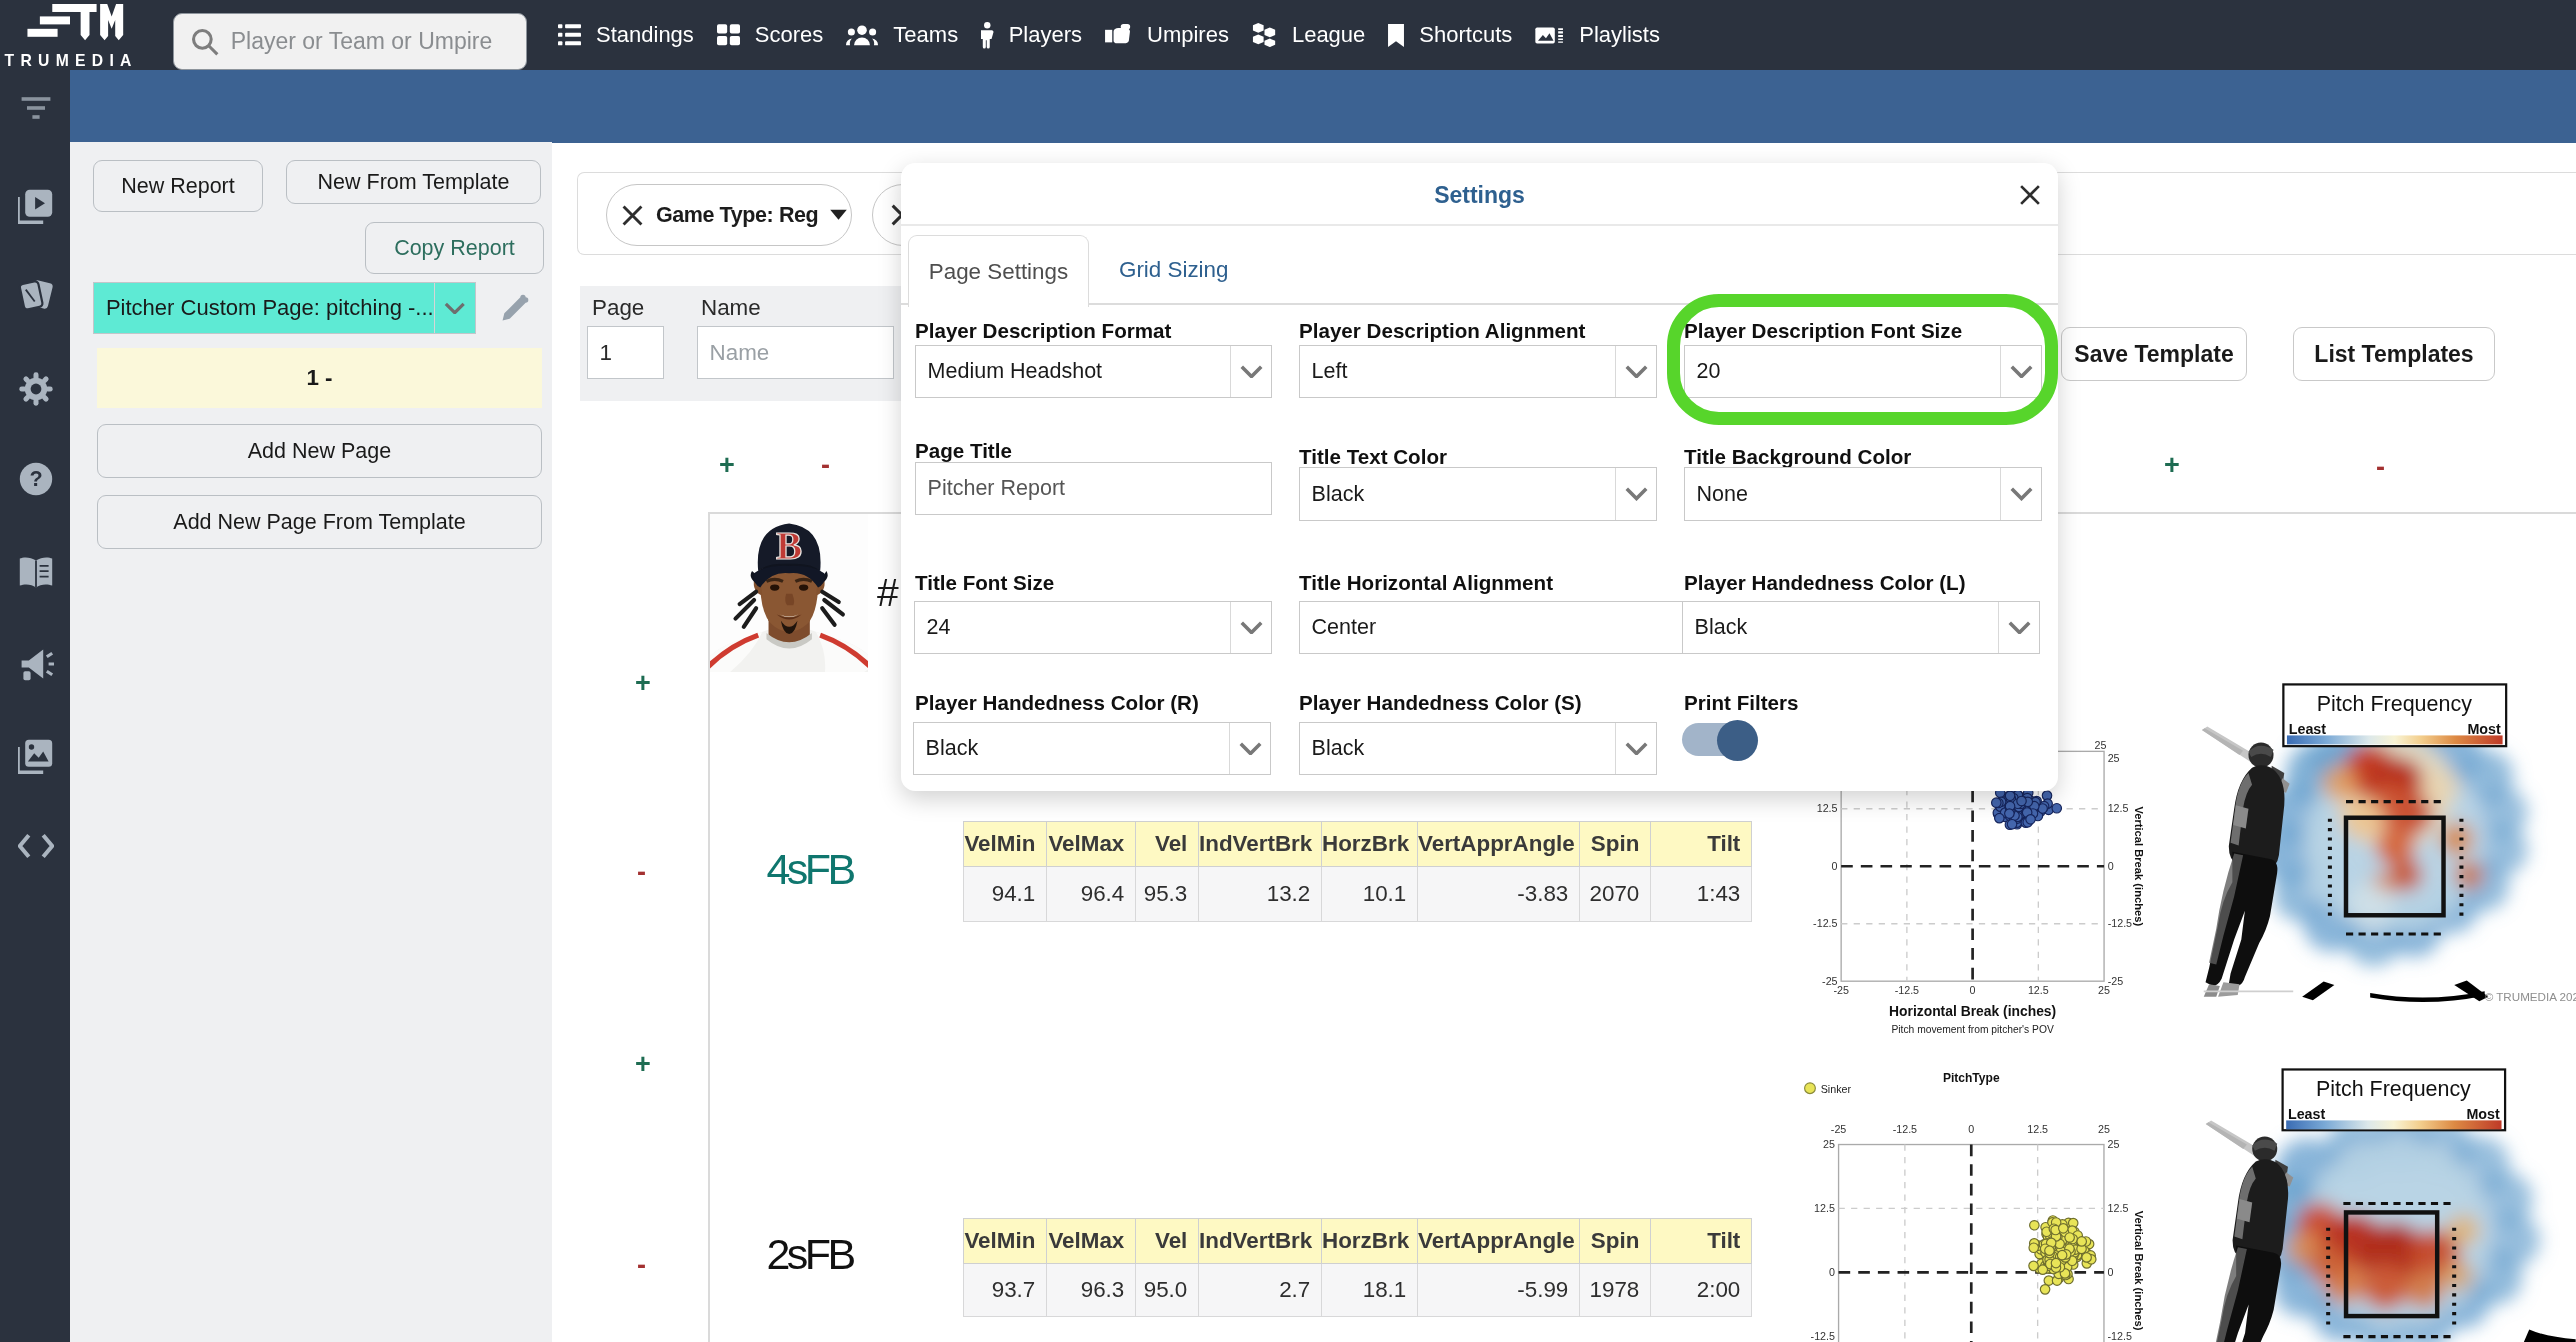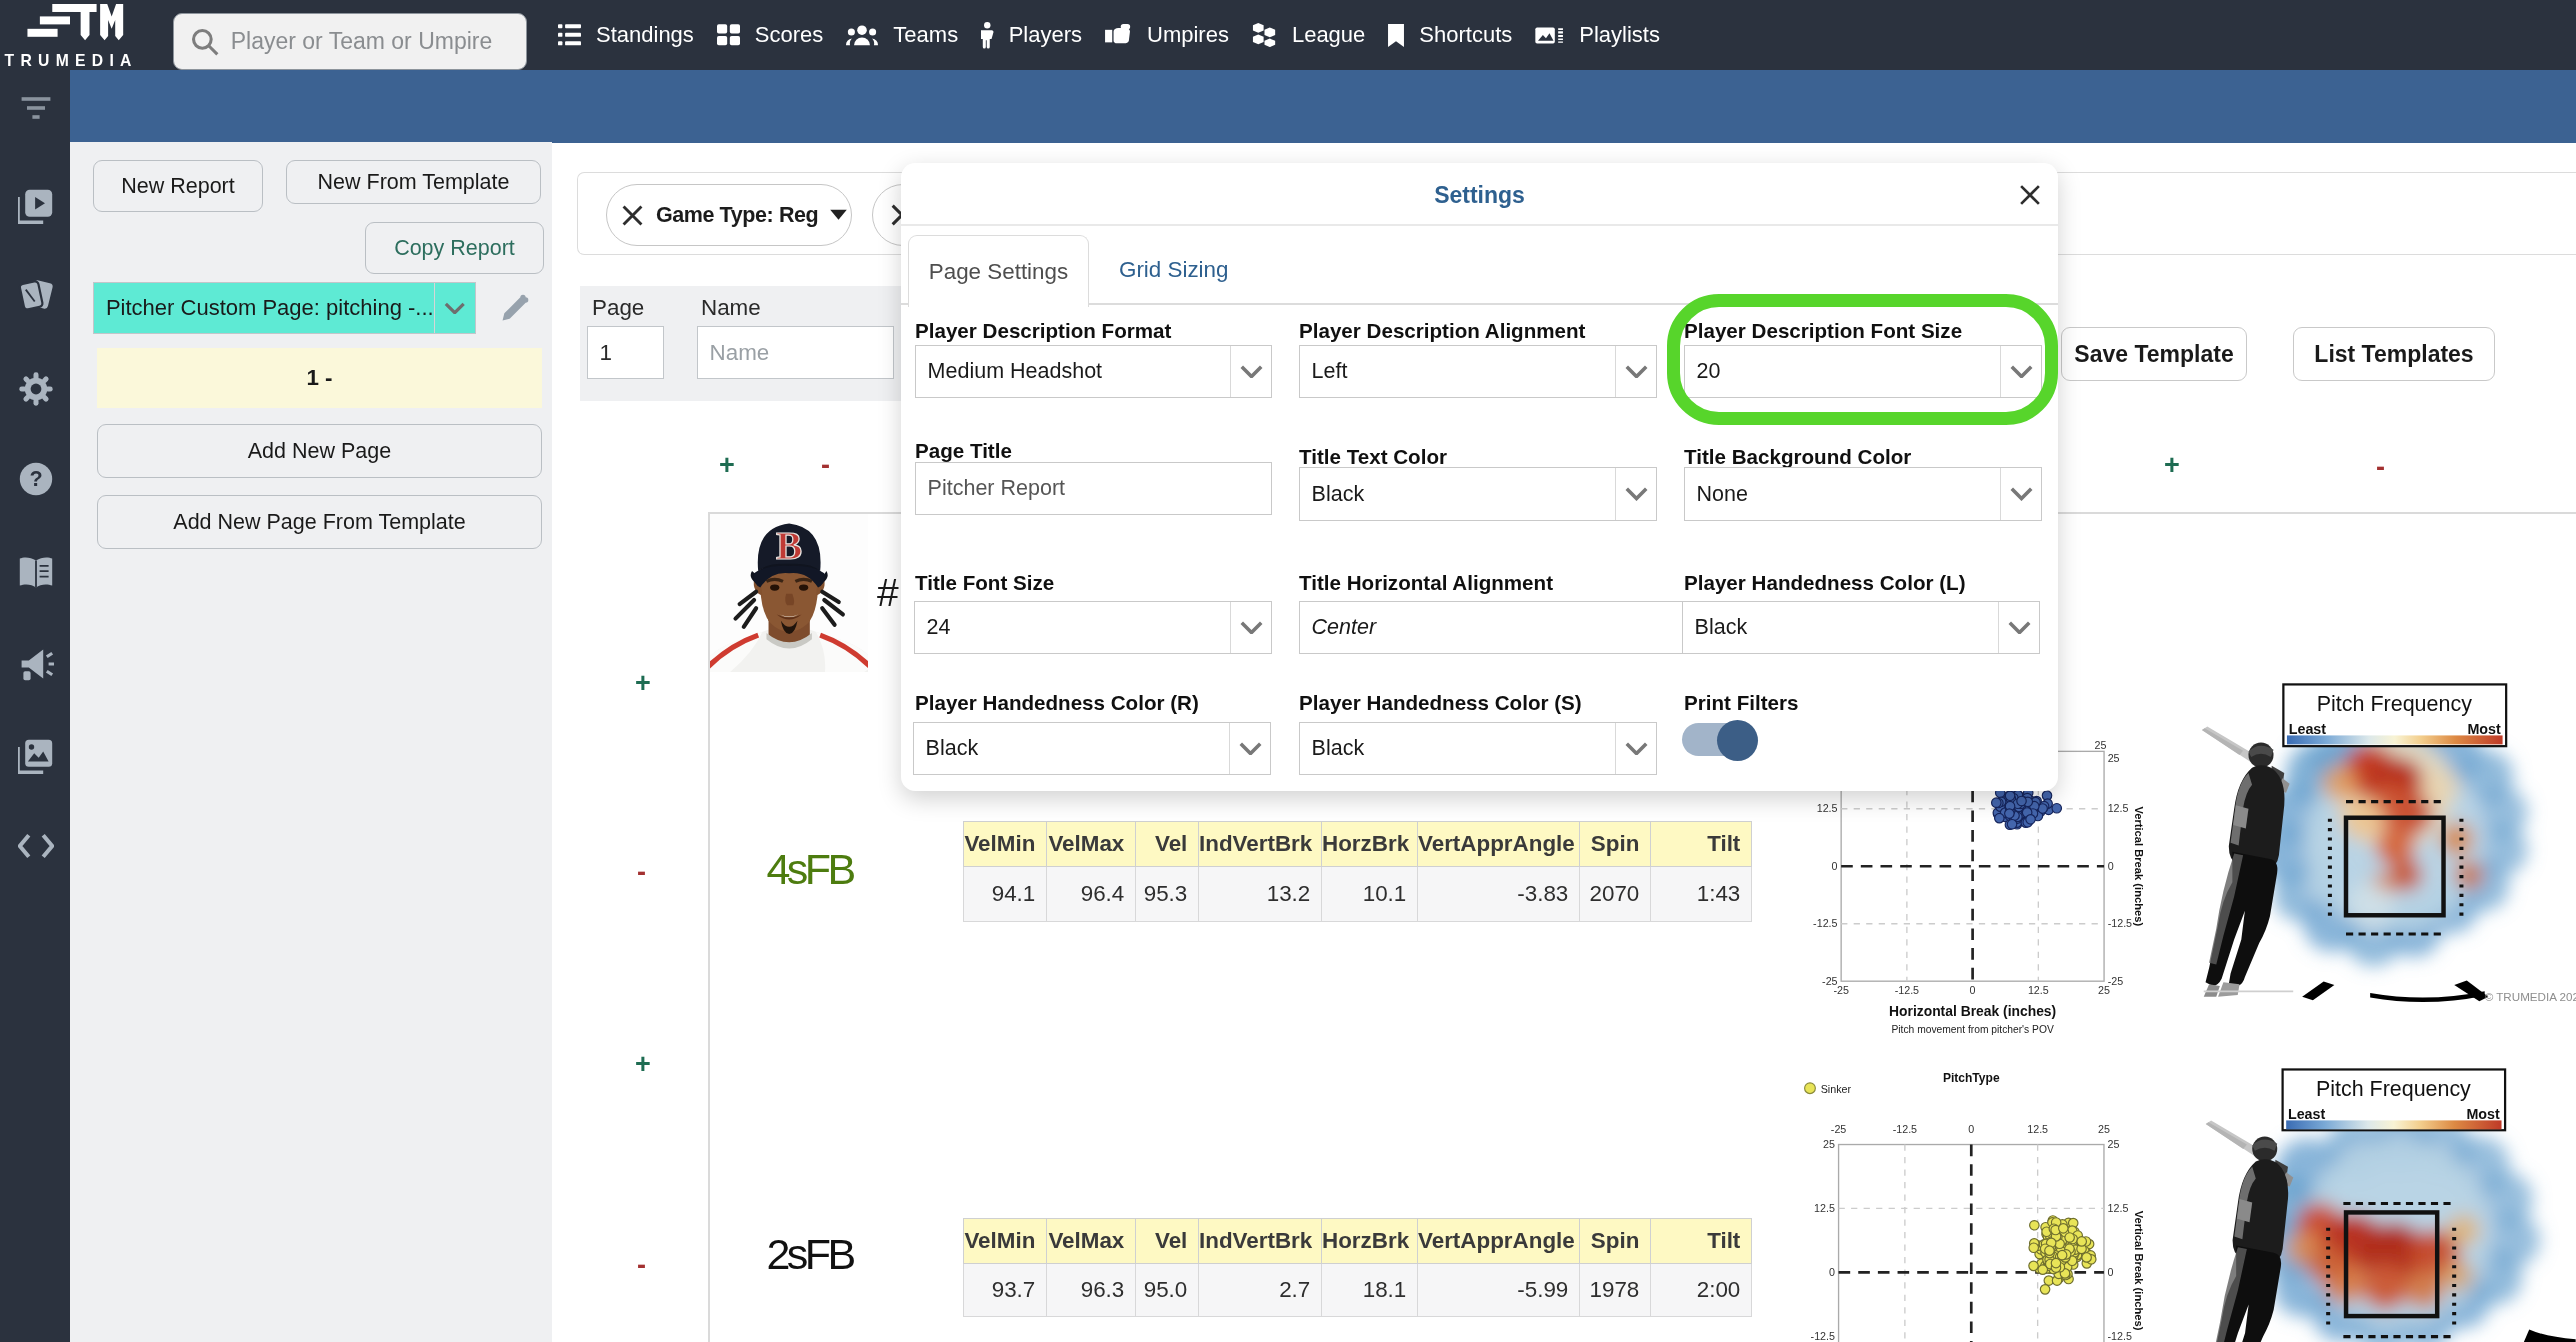--- a/index.html
+++ b/index.html
@@ -244,21 +244,21 @@
 <div class="abs minus" style="left:821px;top:450px;">-</div>
 <div class="abs plus" style="left:2164px;top:450px;">+</div>
 <div class="abs minus" style="left:2376px;top:452px;">-</div>
 <div class="abs plus" style="left:635px;top:668px;">+</div>
 <div class="abs minus" style="left:637px;top:857px;">-</div>
 <div class="abs plus" style="left:635px;top:1049px;">+</div>
 <div class="abs minus" style="left:637px;top:1250px;">-</div>
 <div class="abs" style="left:708px;top:512px;width:1868px;height:1.8px;background:#dadada;"></div>
 <div class="abs" style="left:708px;top:512px;width:1.8px;height:831px;background:#dadada;"></div>
 <div class="abs" style="left:877px;top:571px;font-size:39px;color:#1a1a1a;">#</div>
-<div class="abs" style="left:710px;top:845px;width:199px;text-align:center;font-size:43px;letter-spacing:-3.6px;color:#4d7c0f;">4sFB</div>
+<div class="abs" style="left:710px;top:845px;width:199px;text-align:center;font-size:43px;letter-spacing:-3.6px;color:#0f766e;">4sFB</div>
 <table class="stat abs" style="left:963px;top:821px;">
 <colgroup>
       <col style="width:83px">
       <col style="width:89px">
       <col style="width:63px">
       <col style="width:123px">
       <col style="width:96px">
       <col style="width:162px">
       <col style="width:71px">
       <col style="width:101px">
@@ -911,21 +911,21 @@
 <div class="abs mlabel" style="left:1299px;top:571px;z-index:53;">Title Horizontal Alignment</div>
 <div class="abs mlabel" style="left:1684px;top:571px;z-index:53;">Player Handedness Color (L)</div>
 <div class="msel" style="left:914px;top:601px;width:358px;height:53px;">
     <div class="txt">24</div>
     <div class="chev">
       <svg width="23" height="13.4" viewBox="0 0 26 15">
         <path d="M2 2 L13 13 L24 2" fill="none" stroke="#787878" stroke-width="4"></path>
       </svg>
     </div>
   </div>
-<div class="msel" style="left:1299px;top:601px;width:426px;height:53px;font-style:italic;">
+<div class="msel" style="left:1299px;top:601px;width:426px;height:53px;">
     <div class="txt">Center</div>
     <div class="chev">
       <svg width="23" height="13.4" viewBox="0 0 26 15">
         <path d="M2 2 L13 13 L24 2" fill="none" stroke="#787878" stroke-width="4"></path>
       </svg>
     </div>
   </div>
 <div class="msel" style="left:1682px;top:601px;width:358px;height:53px;">
     <div class="txt">Black</div>
     <div class="chev">

